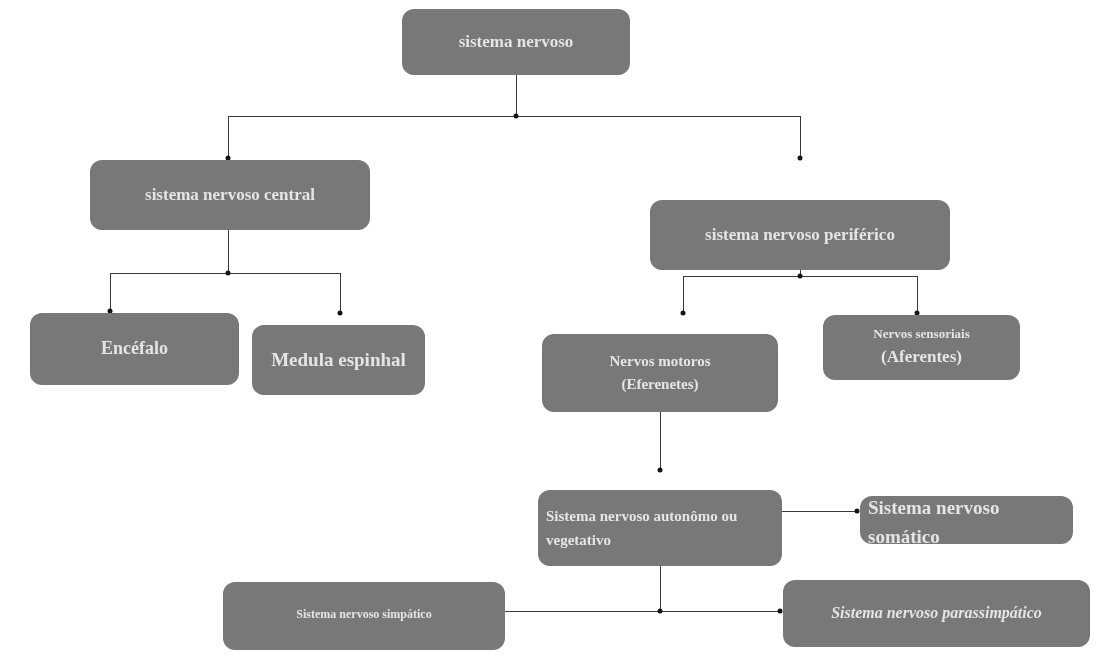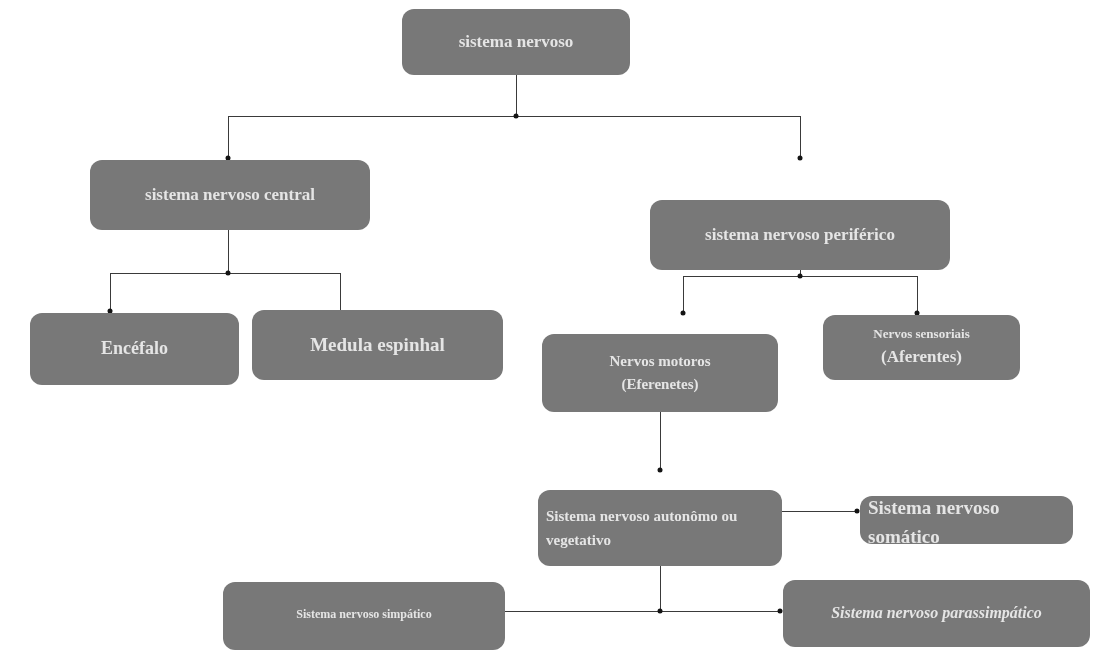--- a/index.html
+++ b/index.html
@@ -34,21 +34,21 @@
     width: 5px; height: 5px;
     background: #141414;
     border-radius: 50%;
     transform: translate(-50%, -50%);
   }
   
   #n-root          { left: 402px; top: 9px;   width: 228px; height: 66px; font-size: 17px; }
   #n-central       { left: 90px;  top: 160px; width: 280px; height: 70px; font-size: 17px; }
   #n-periferico    { left: 650px; top: 160px; width: 300px; height: 70px; font-size: 17px; margin-top: 40px; }
   #n-encefalo      { left: 30px;  top: 313px; width: 209px; height: 72px; font-size: 18px; }
-  #n-medula        { left: 252px; top: 310px; width: 251px; height: 70px; font-size: 19px; }
+  #n-medula        { left: 252px; top: 325px; width: 173px; height: 70px; font-size: 19px; }
   #n-motores       { left: 542px; top: 315px; width: 236px; height: 78px; font-size: 15px; margin-top: 19px; }
   #n-sensoriais    { left: 823px; top: 315px; width: 197px; height: 65px; font-size: 13px; }
   #n-sensoriais .sub { font-size: 17px; }
   #n-autonomo      { left: 538px; top: 472px; width: 244px; height: 76px; font-size: 15px; line-height: 1.6; margin-top: 18px; }
   #n-somatico      { left: 860px; top: 496px; width: 213px; height: 48px; font-size: 19px; padding-bottom: 12px; }
   #n-simpatico     { left: 223px; top: 582px; width: 282px; height: 68px; font-size: 12px; padding-bottom: 20px; }
   #n-parassimpatico{ left: 783px; top: 580px; width: 307px; height: 67px; font-size: 16px; padding-bottom: 16px; font-style: italic; }
 </style>
 </head>
 <body>

